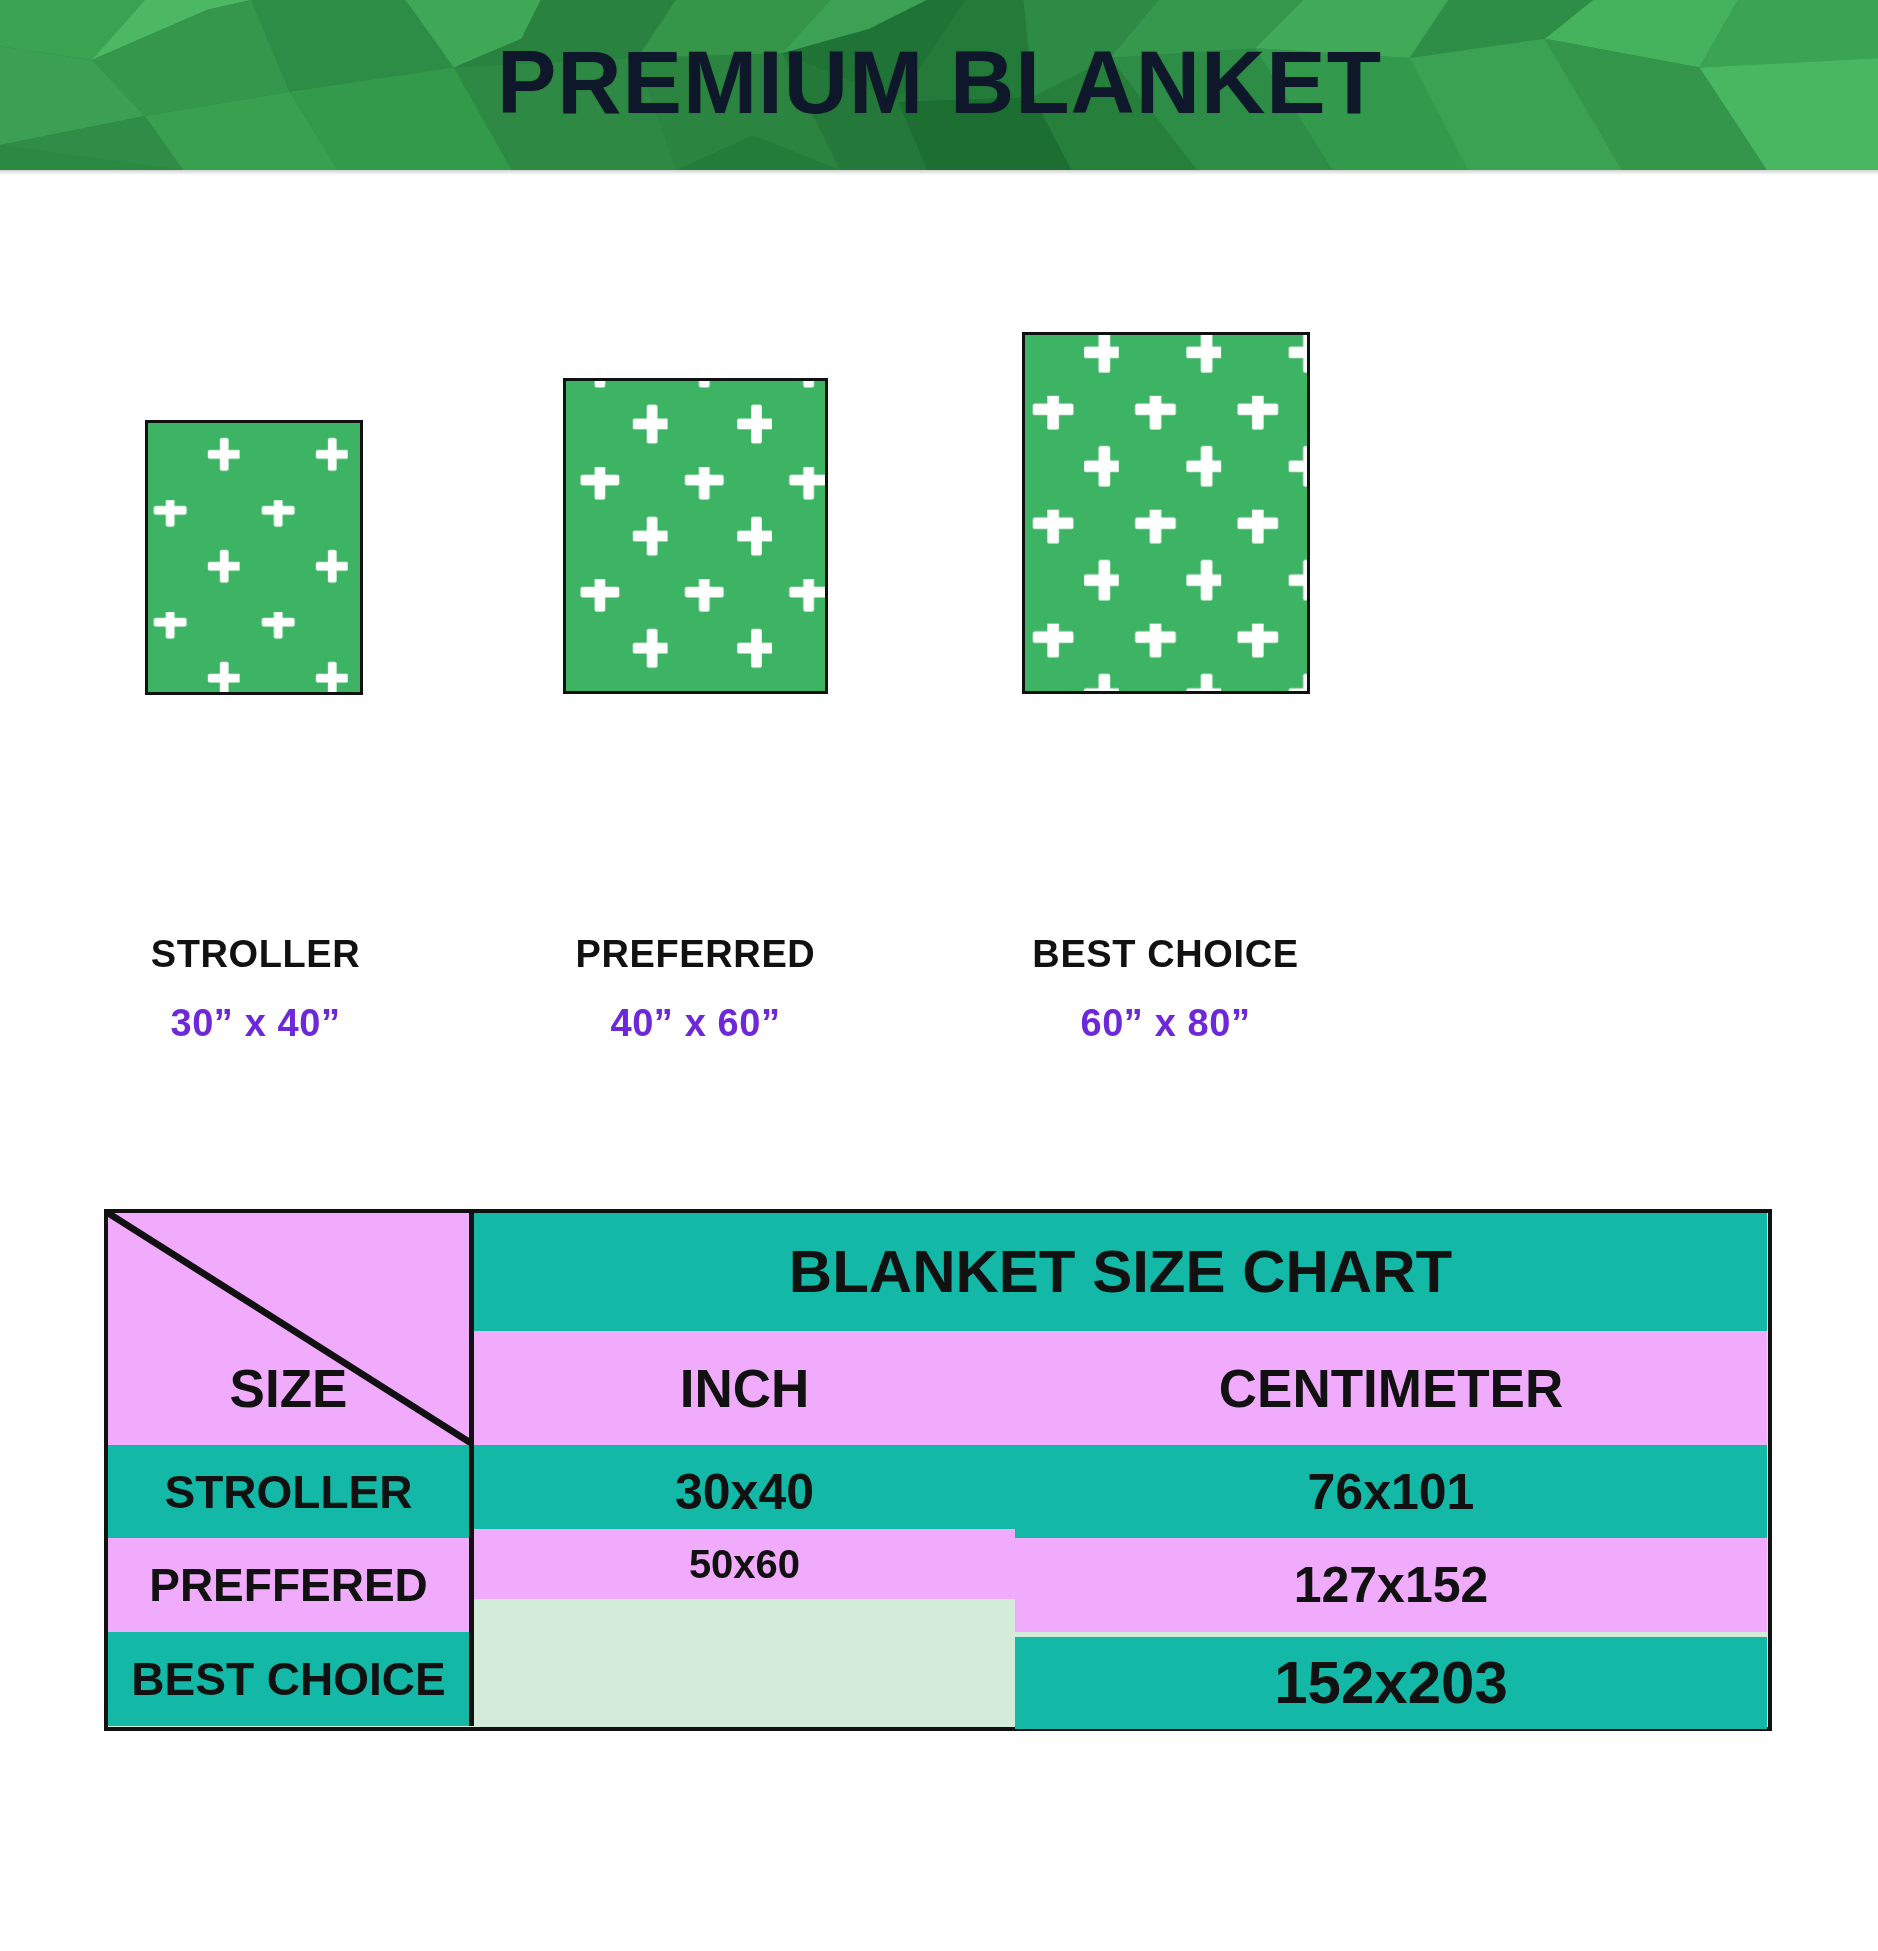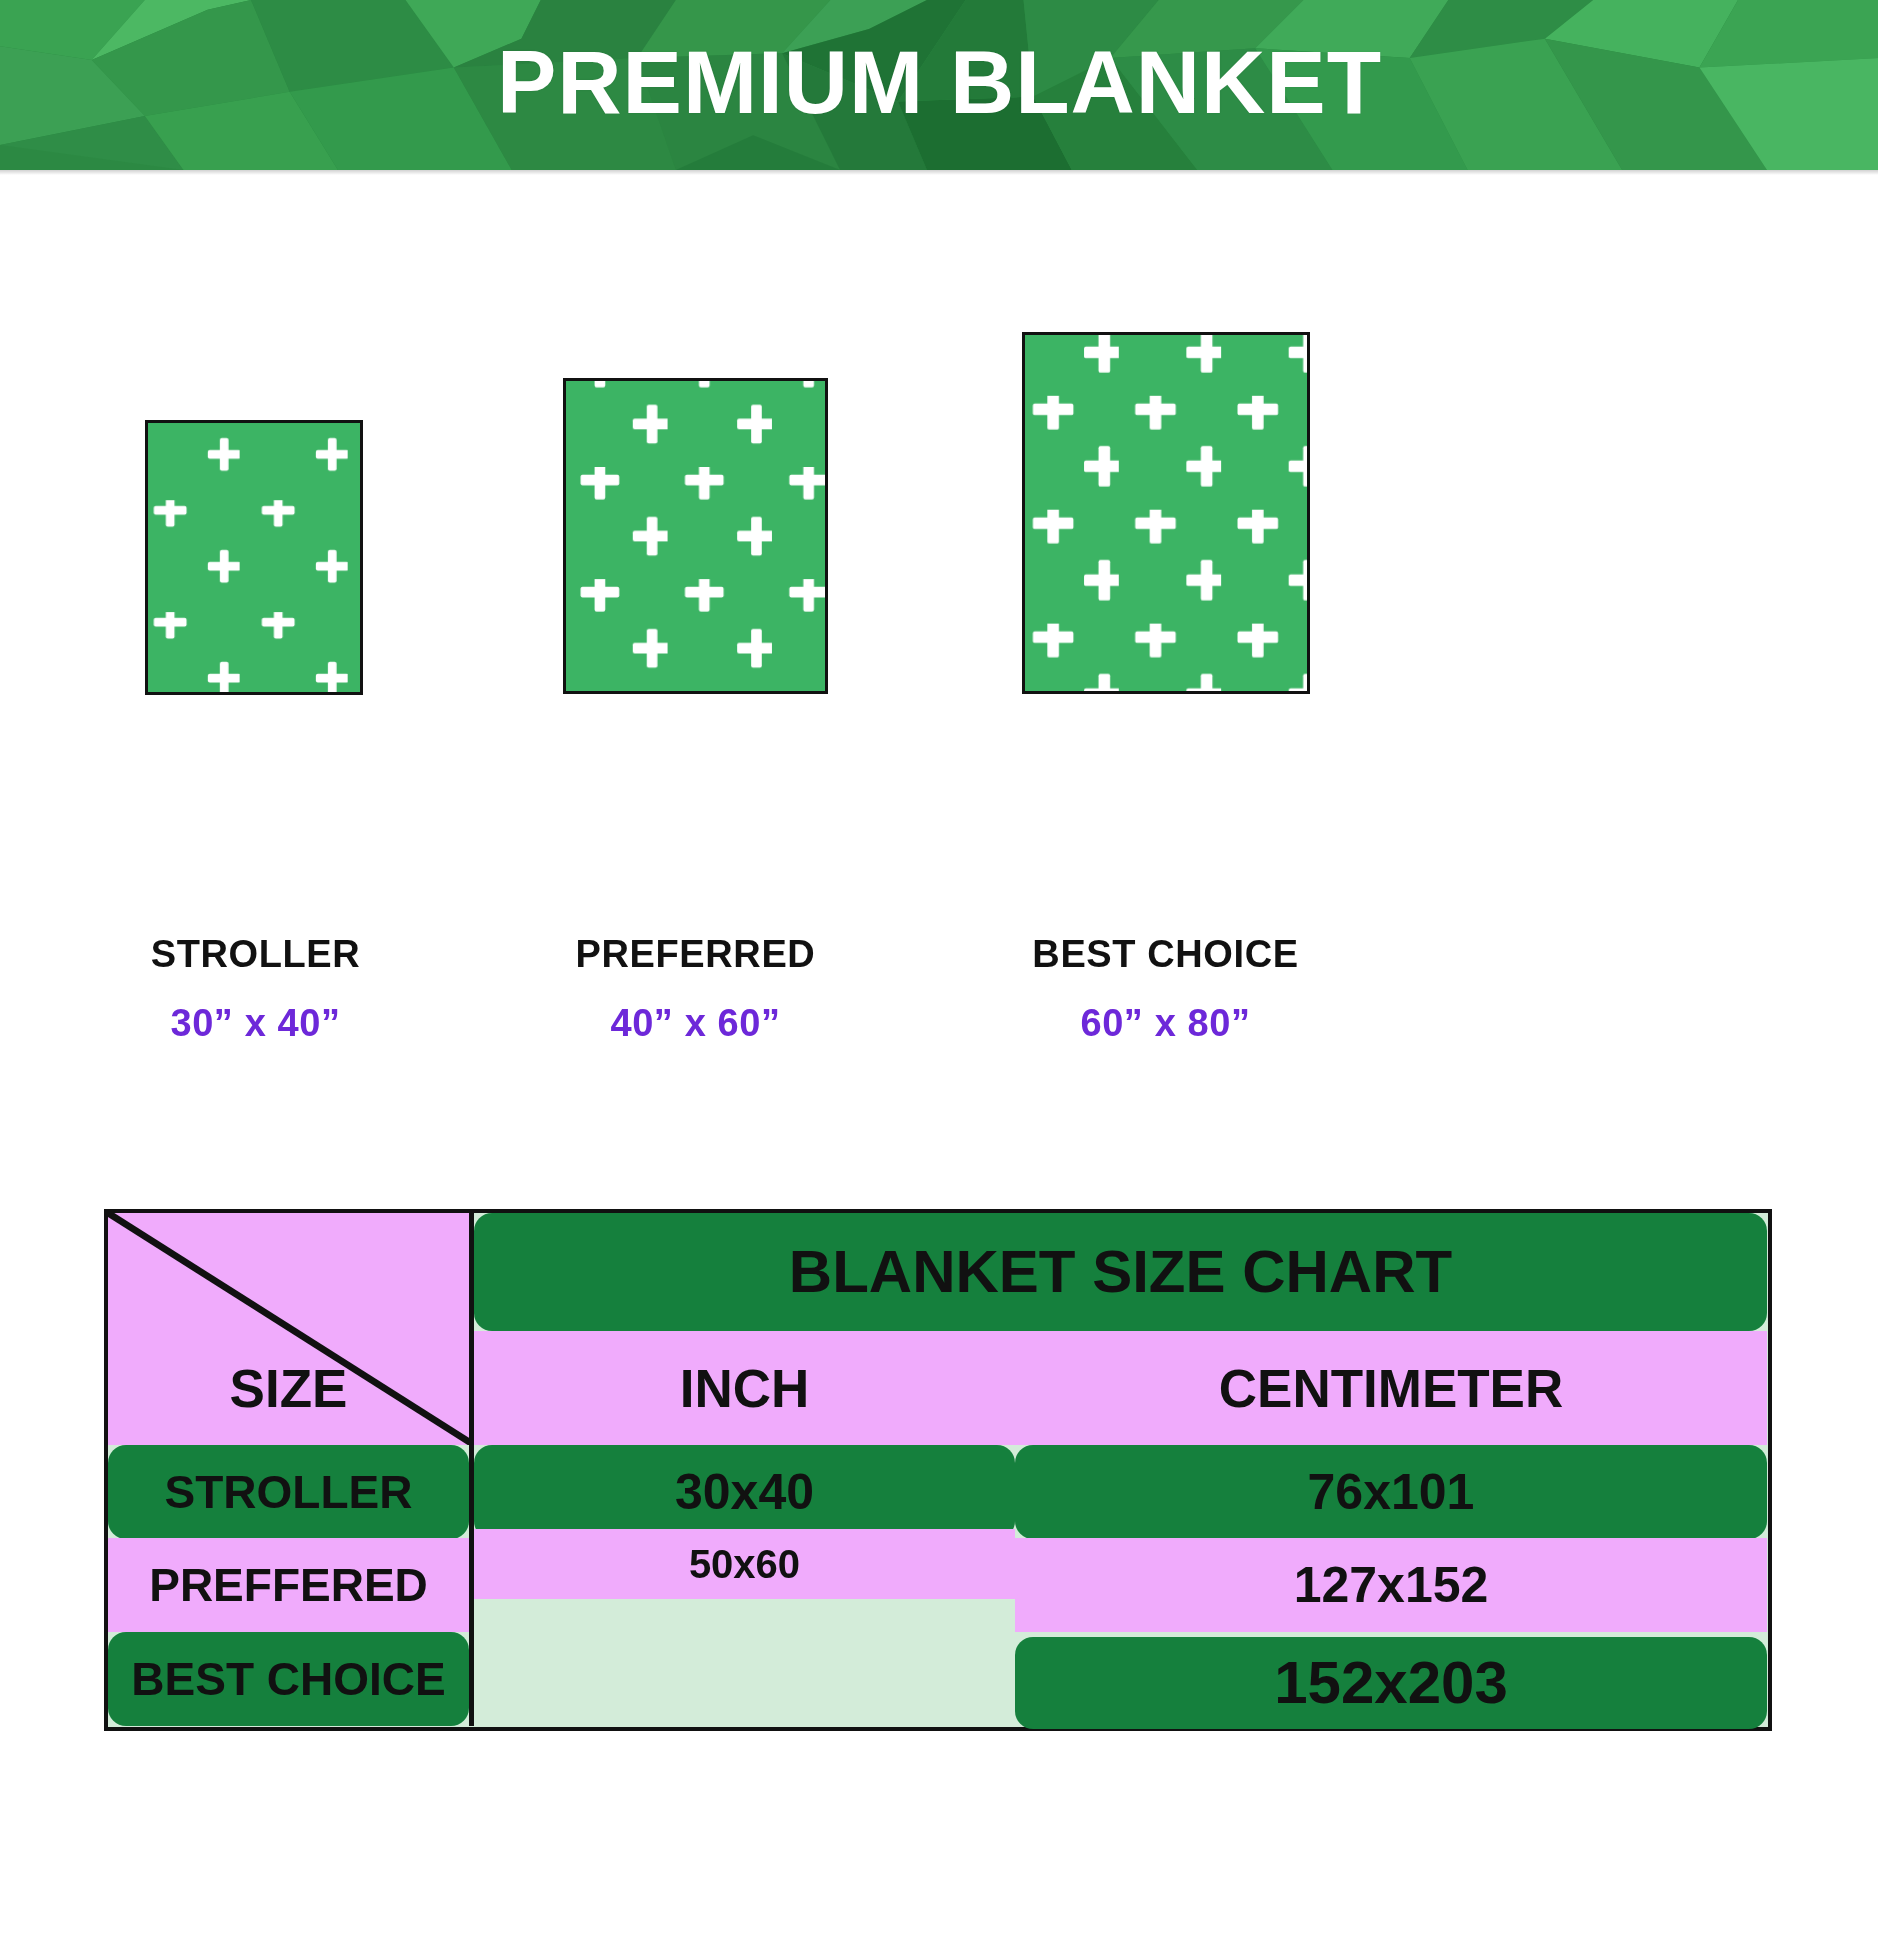--- a/index.html
+++ b/index.html
@@ -14,21 +14,21 @@
 
   
   .banner {
     position:absolute; left:0; top:0; width:1879px; height:170px;
     background:#2b8a42; overflow:hidden;
   }
   .banner svg { position:absolute; left:0; top:0; width:1879px; height:170px; display:block; }
   .banner-title {
     position:absolute; left:0; top:0; width:1879px; height:170px;
     display:flex; align-items:center; justify-content:center;
-    color:#ffffff;
+    color:#0f172a;
     font-size:89px;
     font-weight:bold;
     letter-spacing:1px;
     line-height:1;
     padding-bottom:5.8px;
     text-shadow:0 0 1.9px rgba(0,0,0,0.10);
     z-index:5;
     white-space:nowrap;
   }
   .banner-shadow{
@@ -87,21 +87,21 @@
     line-height:1.0;
   }
   .col-div {
     position:absolute; left:361px; top:0; width:4.8px; height:513px;
     background:#111111; z-index:4;
   }
   .diag {
     position:absolute; left:0; top:0; width:366px; height:232px;
     z-index:3; pointer-events:none;
   }
-  .bg-dark { background:#15803d;border-radius:18px; }
+  .bg-dark { background:#14b8a6; }
   .bg-light { background:#f0abfc; }
 </style>
 </head>
 <body>
 
 <div class="page">
 
   <div class="banner">
     <svg viewBox="0 0 1946 176" preserveAspectRatio="none">
       <rect x="0" y="0" width="1946" height="176" fill="#2b8a42"></rect>

